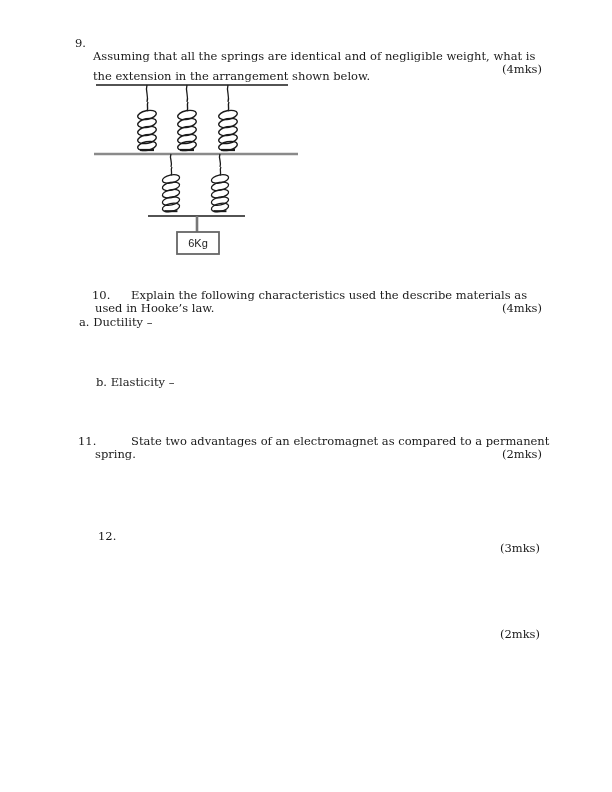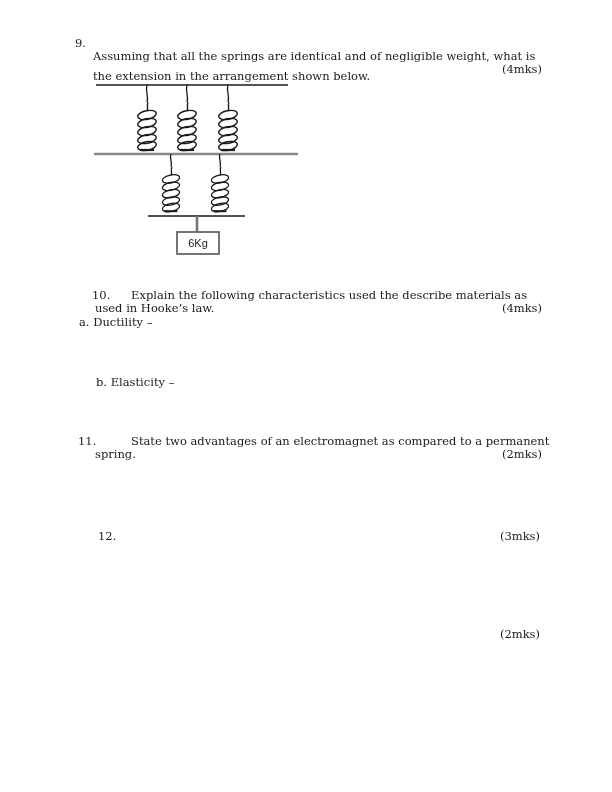--- a/index.html
+++ b/index.html
@@ -92,16 +92,16 @@
   <div class="marks" style="right:70px; top:302px;">(4mks)</div>
   <div class="t" style="left:79px;  top:316px;">a.  Ductility –</div>
   <div class="t" style="left:96px;  top:376px;">b.  Elasticity –</div>
 
   <div class="t" style="left:78px;  top:435px;">11.</div>
   <div class="t" style="left:131px; top:435px;">State two advantages of an electromagnet as compared to a permanent</div>
   <div class="t" style="left:95px;  top:448px;">spring.</div>
   <div class="marks" style="right:70px; top:448px;">(2mks)</div>
 
   <div class="t" style="left:78px;  top:530px;margin-left:20px;">12.</div>
-  <div class="marks" style="right:72px; top:530px;margin-left:36px;">(3mks)</div>
+  <div class="marks" style="right:72px; top:542px;margin-left:36px;">(3mks)</div>
   <div class="marks" style="right:72px; top:628px;">(2mks)</div>
 
 </div>
 
 </body></html>

